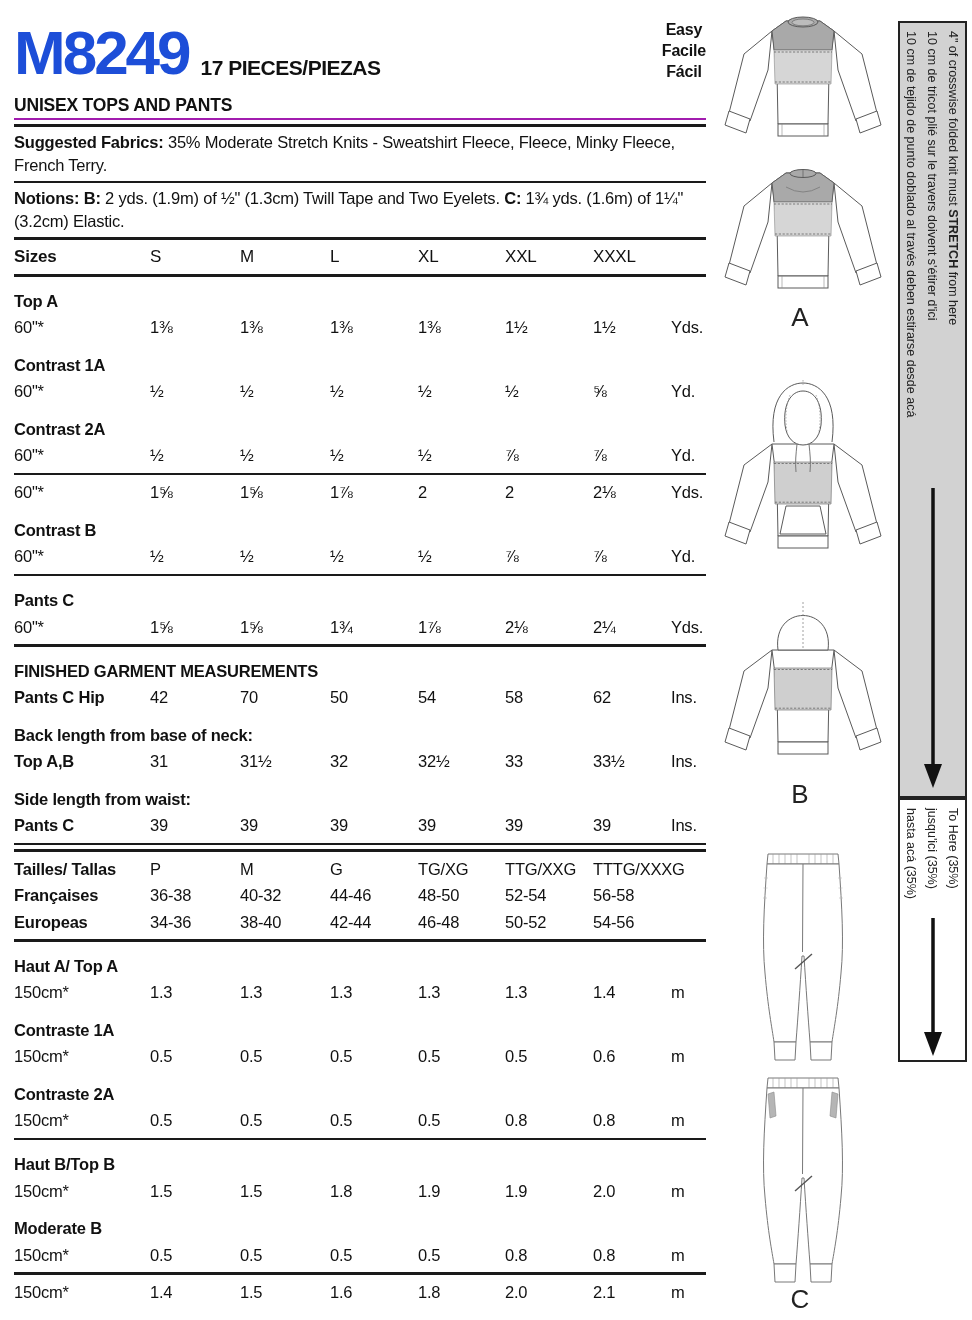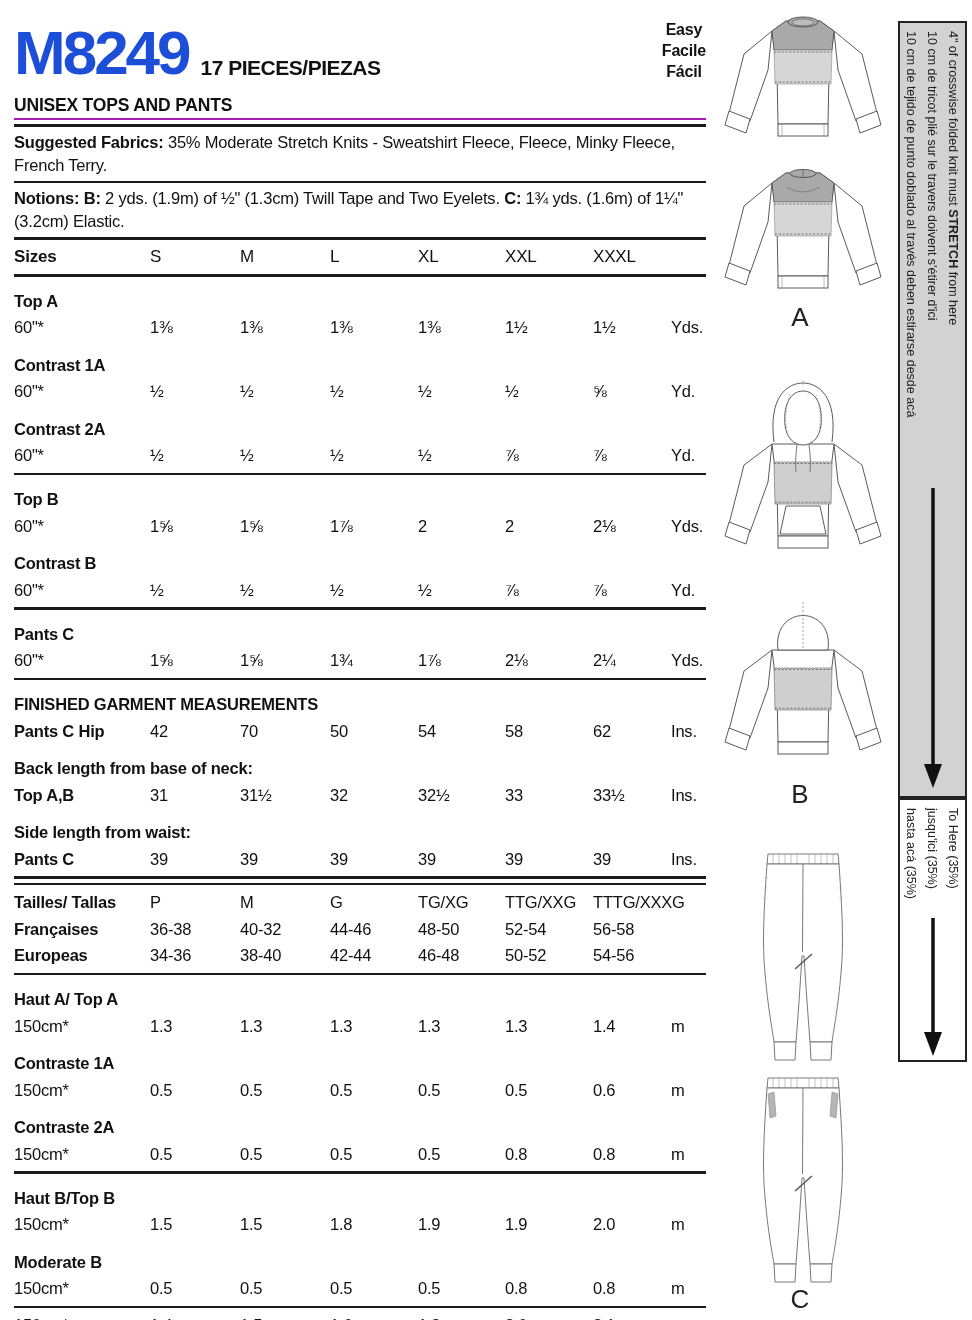--- a/index.html
+++ b/index.html
@@ -103,21 +103,20 @@
           <span class="label">60"*</span>
           <span class="val">½</span>
           <span class="val">½</span>
           <span class="val">½</span>
           <span class="val">½</span>
           <span class="val">⅞</span>
           <span class="val">⅞</span>
           <span class="unit">Yd.</span>
         </div>
         <div class="rule"></div>
-        <div class="trow group">Top B</div>
         <div class="trow data">
           <span class="label">60"*</span>
           <span class="val">1⅝</span>
           <span class="val">1⅝</span>
           <span class="val">1⅞</span>
           <span class="val">2</span>
           <span class="val">2</span>
           <span class="val">2⅛</span>
           <span class="unit">Yds.</span>
         </div>

